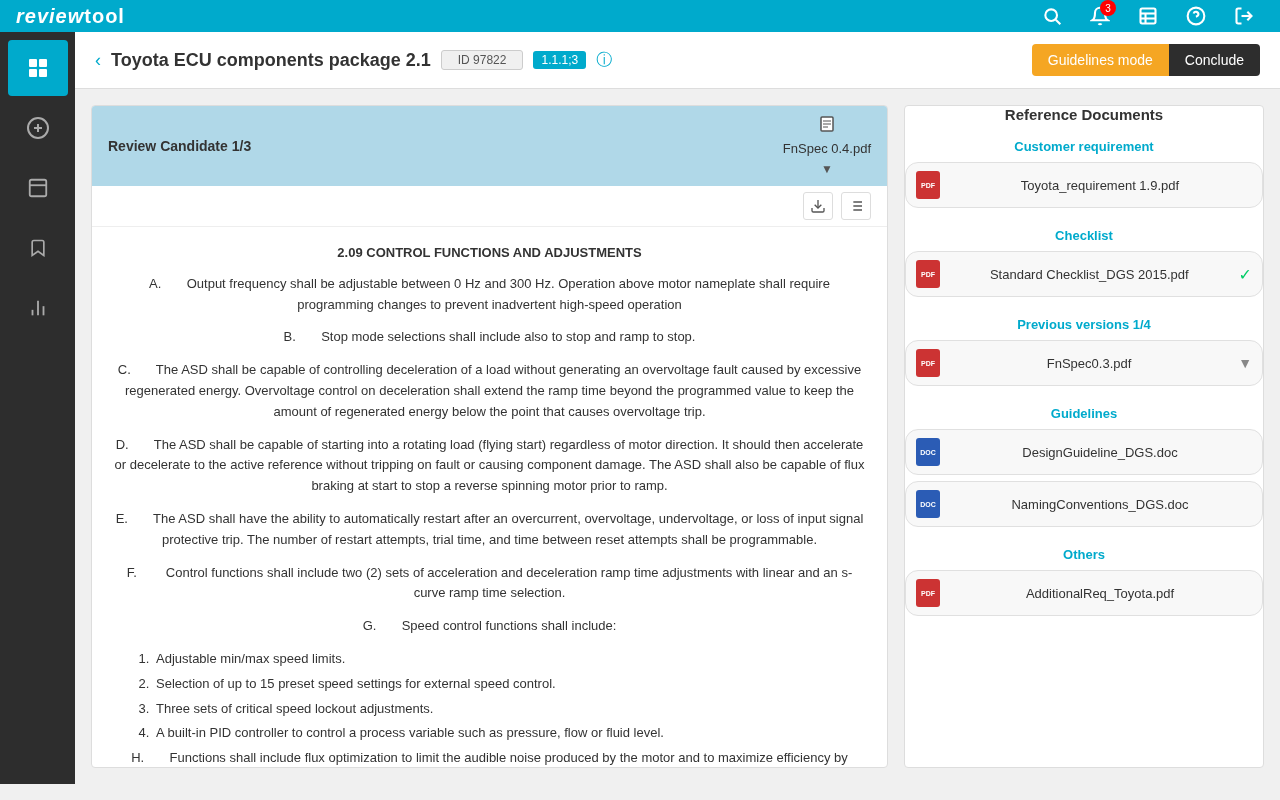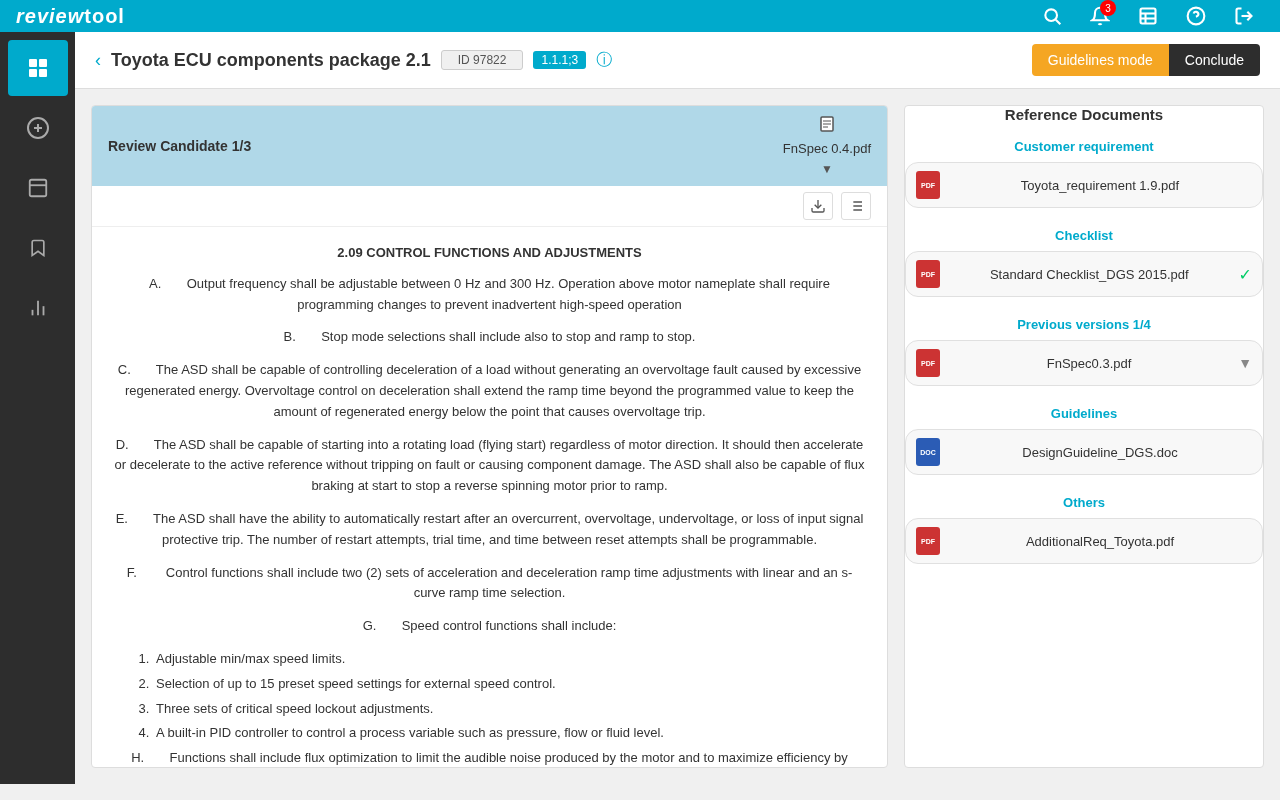--- a/index.html
+++ b/index.html
@@ -444,20 +444,24 @@
             <span class="ref-file-expand">▼</span>
           </div>
         </div>
 
         <div class="ref-section">
           <div class="ref-section-title">Guidelines</div>
           <div class="ref-file">
             <div class="doc-icon">DOC</div>
             <span class="ref-file-name">DesignGuideline_DGS.doc</span>
           </div>
+          <div class="ref-file">
+            <div class="doc-icon">DOC</div>
+            <span class="ref-file-name">NamingConventions_DGS.doc</span>
+          </div>
         </div>
 
         <div class="ref-section">
           <div class="ref-section-title">Others</div>
           <div class="ref-file">
             <div class="pdf-icon">PDF</div>
             <span class="ref-file-name">AdditionalReq_Toyota.pdf</span>
           </div>
         </div>
       </div>

